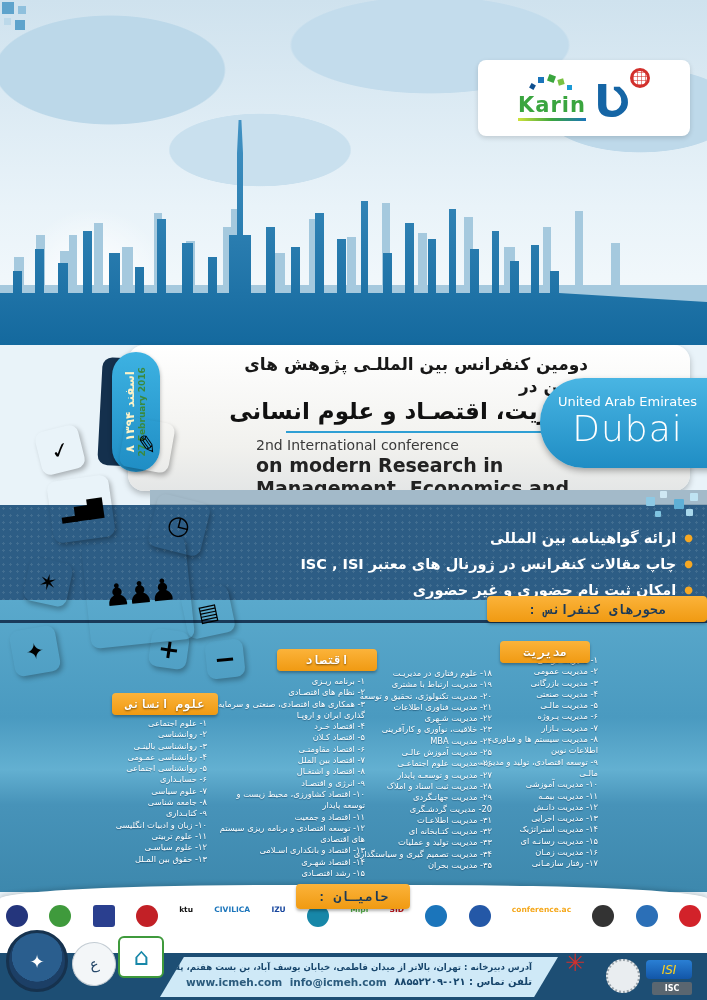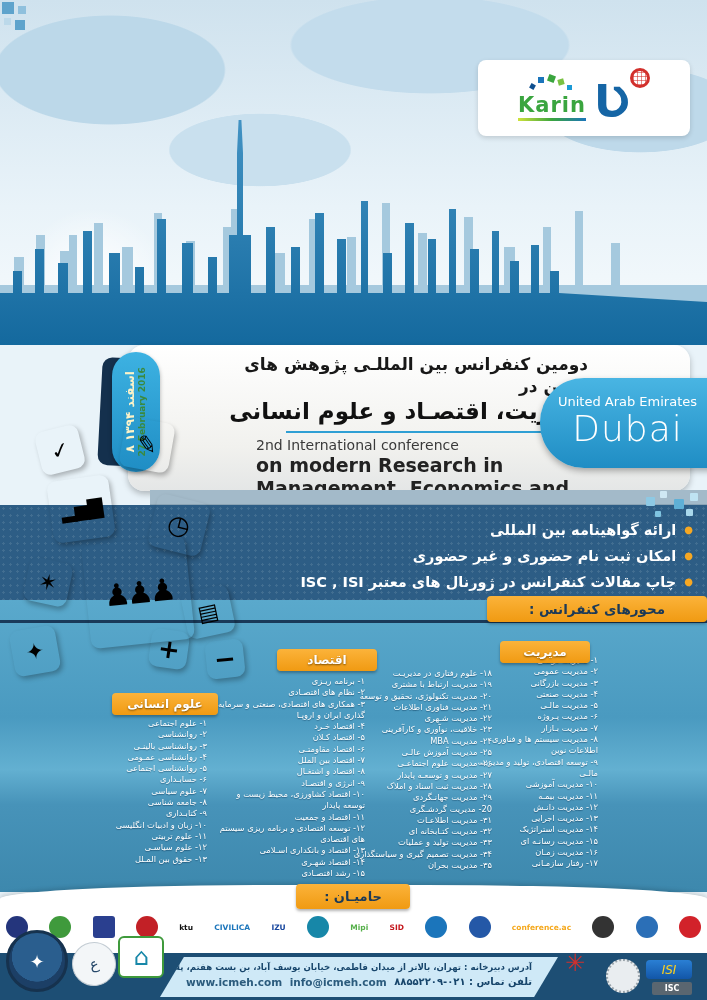--- a/index.html
+++ b/index.html
@@ -75,28 +75,28 @@
   .cube:nth-child(5){left:86px;top:540px;width:104px;height:104px;transform:rotate(-6deg);font-size:30px;letter-spacing:-4px;}
   .cube:nth-child(6){left:26px;top:560px;width:44px;height:44px;transform:rotate(12deg);font-size:22px;}
   .cube:nth-child(7){left:184px;top:588px;width:48px;height:48px;transform:rotate(-12deg);font-size:22px;}
   .cube:nth-child(8){left:150px;top:630px;width:38px;height:38px;transform:rotate(8deg);font-size:26px;}
   .cube:nth-child(9){left:206px;top:640px;width:38px;height:38px;transform:rotate(-6deg);font-size:26px;}
   .cube:nth-child(10){left:12px;top:628px;width:46px;height:46px;transform:rotate(-10deg);font-size:22px;}
 
   
   .dark-band{position:absolute;left:0;top:505px;width:707px;height:95px;background:#2d5d85;z-index:2;
     background-image:radial-gradient(rgba(255,255,255,.10) 1px, rgba(0,0,0,0) 1.3px);background-size:7px 7px;}
-  .highlights{list-style:none;margin:0;padding:12px 14px 0 0;direction:rtl;}
+  .highlights{list-style:none;margin:0;padding:20px 14px 0 0;direction:rtl;}
   .highlights div{color:#fff;font-weight:bold;font-size:14.5px;line-height:25px;text-align:right;}
   .highlights div::before{content:"●";color:#f7a823;font-size:10px;margin-left:8px;vertical-align:2px;}
 
   
   .topics-line{position:absolute;left:0;top:620px;width:707px;height:3px;background:#1a3a5a;z-index:3;}
   .badge{background:linear-gradient(180deg,#fbb33a,#f09a12);border-radius:4px;color:#1c3a57;font-weight:bold;
-    display:flex;align-items:center;justify-content:center;box-shadow:0 2px 3px rgba(0,0,0,.3);direction:rtl;}
+    display:flex;align-items:center;justify-content:center;box-shadow:0 2px 3px rgba(0,0,0,.3);direction:rtl;font-family:Liberation Mono, monospace;}
   .topics-badge{position:absolute;left:487px;top:596px;width:220px;height:26px;font-size:13.5px;z-index:4;}
 
   .main-blue{position:absolute;left:0;top:600px;width:707px;height:292px;z-index:1;
     background:linear-gradient(180deg,#5aa9cc 0%,#4a9ac0 40%,#63b0d1 58%,#4793b9 70%,#3d88ad 100%);}
 
   .col-badge{position:absolute;height:22px;font-size:12px;color:#fff;text-shadow:0 1px 2px #7a4c00;z-index:4;}
   .badge-mgmt{left:500px;top:641px;width:90px;}
   .badge-econ{left:277px;top:649px;width:100px;}
   .badge-hum{left:112px;top:693px;width:106px;}
 
@@ -104,21 +104,21 @@
   .topic-list .topic-line{color:#fff;font-size:8.3px;line-height:11.3px;text-align:right;text-shadow:0 1px 1px rgba(0,40,70,.45);}
   .list-mgmt-r{right:109px;top:655px;width:134px;}
   .list-mgmt-l{right:215px;top:668px;width:150px;}
   .list-econ{right:342px;top:676px;width:150px;}
   .list-hum{right:500px;top:718px;width:160px;}
 
   
   .sponsors-strip{position:absolute;left:0;top:885px;width:707px;height:70px;background:#fff;z-index:4;
     border-radius:40% 40% 0 0 / 14px;box-shadow:0 -2px 4px rgba(0,0,0,.15);padding-left:42px;}
   .sponsors-badge{position:absolute;left:296px;top:-1px;width:114px;height:25px;font-size:13px;z-index:6;}
-  .sponsors-row{position:absolute;left:4px;top:20px;width:699px;height:44px;display:flex;align-items:center;justify-content:space-between;padding:0 2px;}
+  .sponsors-row{position:absolute;left:4px;top:20px;width:699px;height:44px;display:flex;align-items:flex-start;justify-content:space-between;padding:0 2px;}
   .sponsors-row span{font-size:7.5px;font-weight:bold;white-space:nowrap;}
   .sponsors-row .shape{width:22px;height:22px;}
   .sponsors-row .shape.circle{border-radius:50%;}
   .sponsors-row .shape.square{border-radius:3px;}
 
   
   .big-circle-logo{position:absolute;left:6px;top:930px;width:62px;height:62px;border-radius:50%;
     background:radial-gradient(circle at 50% 42%, #2a5e8e 0 58%, #1c3f66 59%);border:3px solid #16324e;
     color:#fff;display:flex;align-items:center;justify-content:center;font-size:18px;z-index:6;}
   .calligraphy-logo{position:absolute;left:72px;top:942px;width:44px;height:44px;border-radius:50%;
@@ -218,22 +218,22 @@
       <div class="cube">✶</div>
       <div class="cube">▤</div>
       <div class="cube">+</div>
       <div class="cube">−</div>
       <div class="cube">✦</div>
     </div>
 
   <div class="dark-band">
     <div class="highlights">
         <div>ارائه گواهینامه بین المللی</div>
+        <div>چاپ مقالات کنفرانس در ژورنال های معتبر ISC , ISI</div>
         <div>امکان ثبت نام حضوری و غیر حضوری</div>
-        <div>چاپ مقالات کنفرانس در ژورنال های معتبر ISC , ISI</div>
       </div>
     <div class="band-mosaic">
       <i class="sq" style="left:646px;top:-8px;width:9px;height:9px;background:#8ec9e4;"></i>
       <i class="sq" style="left:660px;top:-14px;width:7px;height:7px;background:#cfe8f4;"></i>
       <i class="sq" style="left:674px;top:-6px;width:10px;height:10px;background:#5fb0d6;"></i>
       <i class="sq" style="left:690px;top:-12px;width:8px;height:8px;background:#bfe3f2;"></i>
       <i class="sq" style="left:655px;top:6px;width:6px;height:6px;background:#7fc3e0;"></i>
       <i class="sq" style="left:686px;top:4px;width:7px;height:7px;background:#a9d8ec;"></i>
     </div>
   </div>

